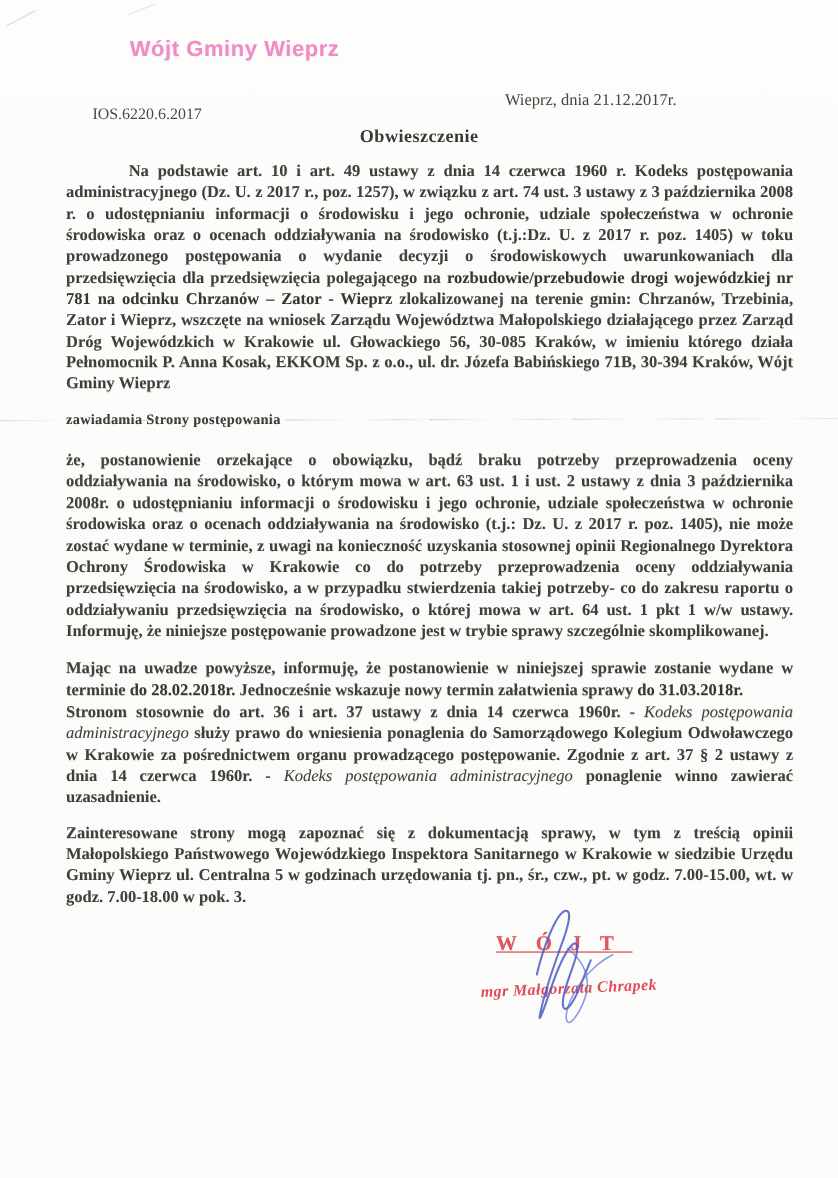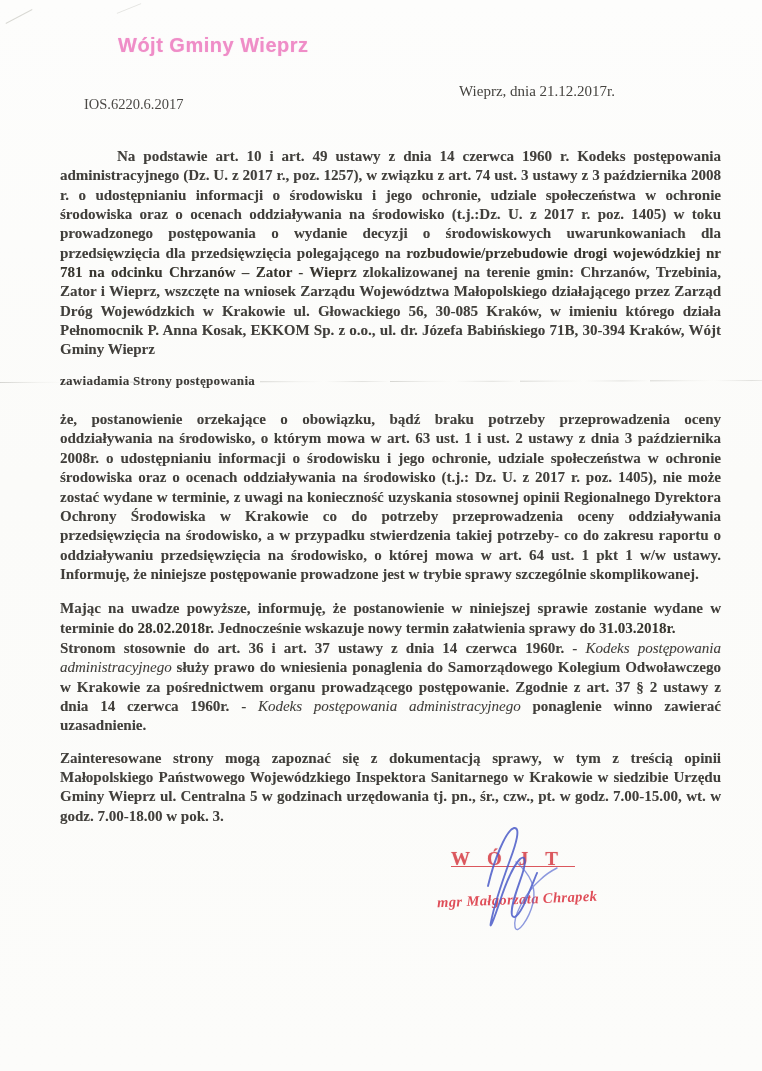--- a/index.html
+++ b/index.html
@@ -85,20 +85,21 @@
   <div class="artifact artifact-corner-a"></div>
   <div class="artifact artifact-corner-b"></div>
 
   <div class="office-stamp">
     <div class="l1">Wójt Gminy Wieprz</div>
   </div>
 
   <div class="ref-number">IOS.6220.6.2017</div>
   <div class="place-date">Wieprz, dnia  21.12.2017r.</div>
 
+  <h1 class="doc-title">Obwieszczenie</h1>
 
   <div class="doc-body">
     <p class="indent p-legal"><span class="seg-normal">Na podstawie art. 10  i art. 49 ustawy z dnia 14 czerwca 1960 r. Kodeks postępowania administracyjnego (Dz. U. z 2017 r., poz. 1257), w związku z art. 74 ust. 3 ustawy z 3 października 2008 r. o udostępnianiu informacji o środowisku i jego ochronie, udziale społeczeństwa w ochronie środowiska oraz o ocenach oddziaływania na środowisko (t.j.:Dz. U. z 2017 r. poz. 1405)  w toku prowadzonego postępowania o wydanie decyzji o środowiskowych uwarunkowaniach dla przedsięwzięcia dla przedsięwzięcia polegającego na </span><span class="seg-bold">rozbudowie/przebudowie drogi wojewódzkiej nr 781 na odcinku Chrzanów – Zator - Wieprz</span><span class="seg-normal"> zlokalizowanej na terenie gmin: Chrzanów, Trzebinia, Zator i Wieprz, wszczęte na wniosek Zarządu Województwa Małopolskiego działającego przez Zarząd Dróg Wojewódzkich w Krakowie ul. Głowackiego 56, 30-085 Kraków, w imieniu którego działa Pełnomocnik P. Anna Kosak, EKKOM Sp. z o.o., ul. dr. Józefa Babińskiego 71B, 30-394 Kraków,  Wójt Gminy Wieprz</span></p>
     <h2 class="notice-heading">zawiadamia Strony postępowania</h2>
     <p class="p-ruling"><span class="seg-normal">że, postanowienie orzekające o obowiązku, bądź braku potrzeby przeprowadzenia oceny oddziaływania na środowisko, o którym mowa w art. 63 ust. 1 i ust. 2 ustawy z dnia 3 października 2008r. o udostępnianiu informacji o środowisku i jego ochronie, udziale społeczeństwa  w ochronie środowiska oraz o ocenach oddziaływania na środowisko (t.j.: Dz. U. z 2017 r. poz. 1405), nie może zostać wydane w terminie, z uwagi na konieczność uzyskania stosownej opinii  Regionalnego Dyrektora Ochrony Środowiska w Krakowie co do potrzeby przeprowadzenia oceny oddziaływania przedsięwzięcia na środowisko, a w przypadku stwierdzenia takiej potrzeby- co do zakresu raportu o oddziaływaniu przedsięwzięcia na środowisko, o której mowa w art. 64 ust. 1   pkt 1 w/w ustawy. Informuję, że niniejsze postępowanie prowadzone jest w trybie sprawy szczególnie skomplikowanej.</span></p>
     <p class="p-deadline"><span class="seg-normal">Mając na uwadze powyższe, informuję, że postanowienie w niniejszej sprawie zostanie wydane w terminie  </span><span class="seg-bold">do 28.02.2018r.</span><span class="seg-normal">  Jednocześnie wskazuje nowy termin załatwienia sprawy  </span><span class="seg-bold">do 31.03.2018r.</span></p>
     <p class="p-appeal"><span class="seg-normal">Stronom stosownie do art. 36 i art. 37 ustawy z dnia 14 czerwca 1960r. - </span><span class="seg-italic">Kodeks postępowania administracyjnego</span><span class="seg-normal"> służy prawo do wniesienia ponaglenia do Samorządowego Kolegium Odwoławczego w Krakowie za pośrednictwem organu prowadzącego postępowanie. Zgodnie z art. 37 § 2 ustawy z dnia 14 czerwca 1960r. - </span><span class="seg-italic">Kodeks postępowania administracyjnego</span><span class="seg-normal"> ponaglenie winno zawierać uzasadnienie.</span></p>
     <p class="p-inspect"><span class="seg-normal">Zainteresowane strony mogą zapoznać się  z dokumentacją sprawy, w tym z  treścią opinii Małopolskiego Państwowego Wojewódzkiego  Inspektora Sanitarnego w Krakowie w siedzibie Urzędu Gminy Wieprz ul. Centralna 5 w godzinach urzędowania tj. pn., śr., czw., pt. w godz. 7.00-15.00, wt. w godz. 7.00-18.00 w pok. 3.</span></p>
   </div>
 

